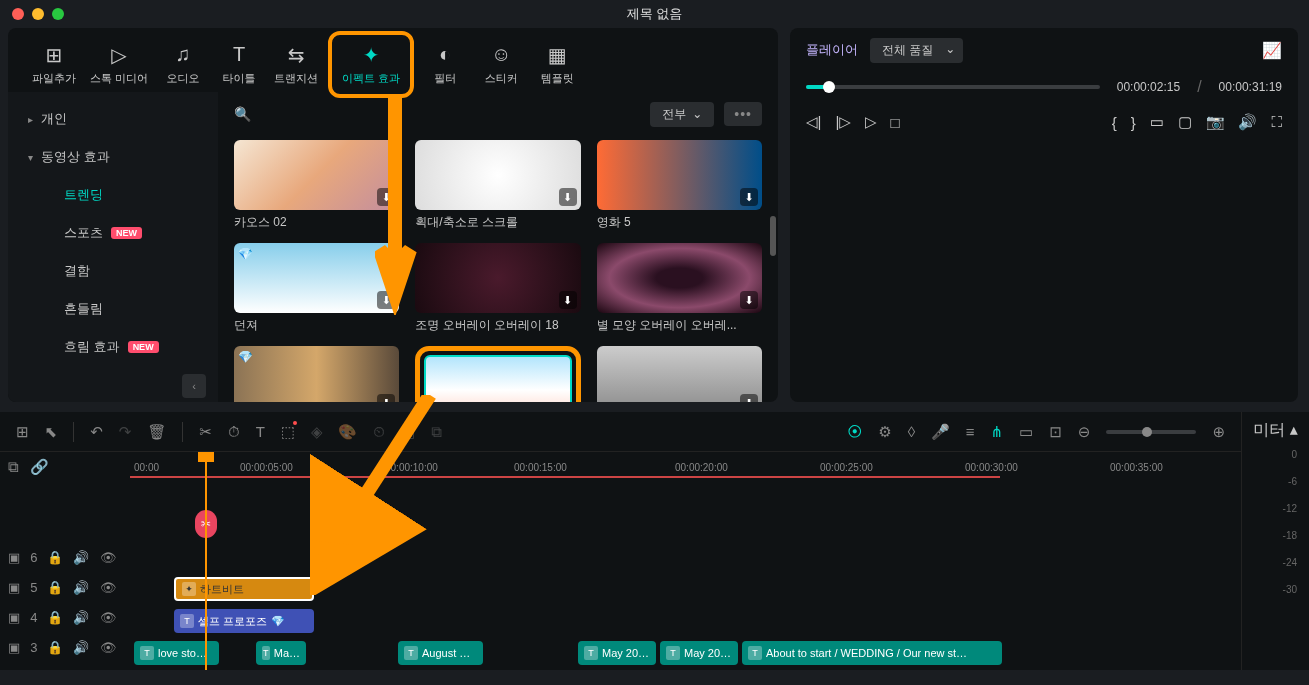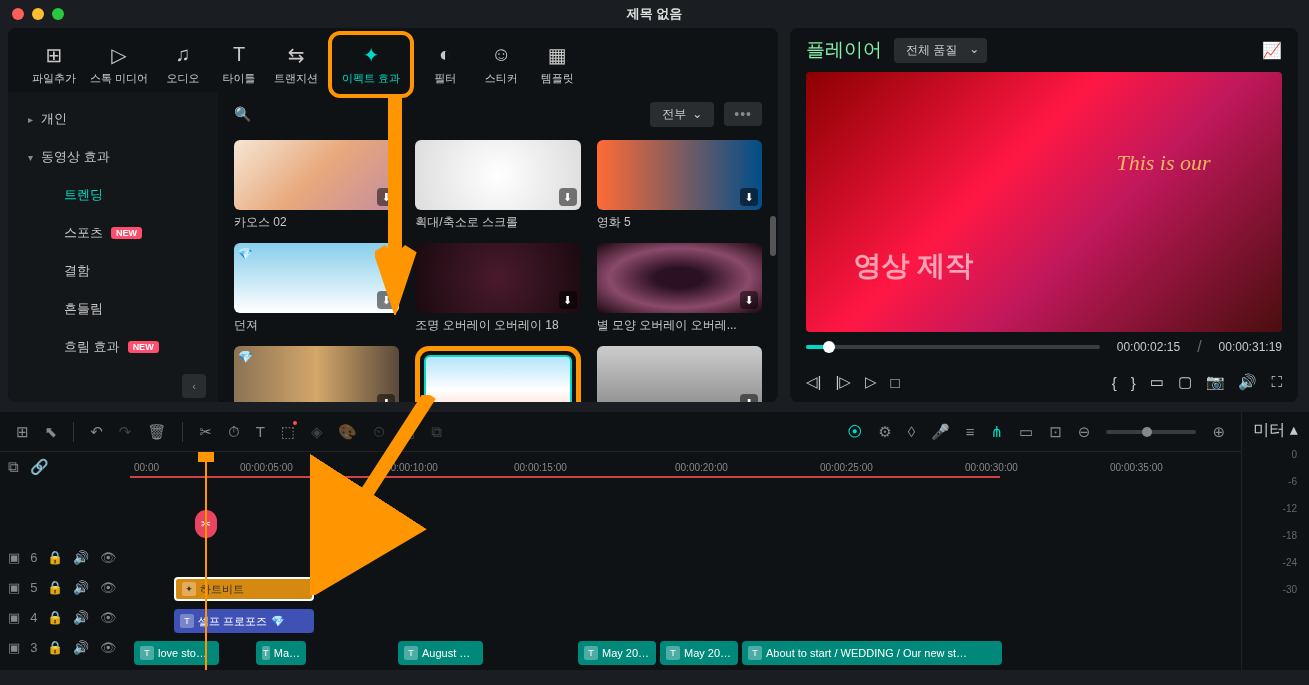--- a/index.html
+++ b/index.html
@@ -4,21 +4,21 @@
 <style>
 * { margin: 0; padding: 0; box-sizing: border-box; font-family: -apple-system, BlinkMacSystemFont, sans-serif; }
 body { background: #1a1d21; color: #c8c8c8; width: 1309px; height: 685px; overflow: hidden; position: relative; }
 
 .titlebar { height: 28px; display: flex; align-items: center; padding: 0 12px; background: #1a1d21; position: relative; }
 .traffic-lights { display: flex; gap: 8px; }
 .traffic-light { width: 12px; height: 12px; border-radius: 50%; }
 .tl-red { background: #ff5f57; }
 .tl-yellow { background: #febc2e; }
 .tl-green { background: #28c840; }
-.title-text { position: absolute; left: 50%; transform: translateX(-50%); font-size: 13px; color: #e0e0e0; font-weight: 700; }
+.title-text { position: absolute; left: 50%; transform: translateX(-50%); font-size: 13px; color: #e0e0e0; font-weight: 400; }
 
 .main-row { display: flex; height: 374px; gap: 12px; padding: 0 8px; }
 
 .left-panel { width: 770px; background: #0f1214; border-radius: 8px; display: flex; flex-direction: column; overflow: hidden; }
 .tabs-row { height: 64px; display: flex; align-items: center; gap: 6px; padding: 8px 20px 0; }
 .tab-item { display: flex; flex-direction: column; align-items: center; gap: 4px; padding: 6px 4px; cursor: pointer; min-width: 50px; }
 .tab-icon { width: 24px; height: 24px; display: flex; align-items: center; justify-content: center; font-size: 20px; color: #c8c8c8; }
 .tab-label { font-size: 11px; color: #c8c8c8; white-space: nowrap; }
 .tab-item.active { border: 4px solid #ff9500; border-radius: 12px; padding: 8px 10px; }
 .tab-item.active .tab-icon, .tab-item.active .tab-label { color: #00d9c5; }
@@ -47,21 +47,21 @@
 .effect-label { font-size: 12px; color: #c8c8c8; white-space: nowrap; overflow: hidden; text-overflow: ellipsis; }
 .dl-icon { position: absolute; right: 4px; bottom: 4px; width: 18px; height: 18px; background: rgba(0,0,0,0.5); border-radius: 4px; display: flex; align-items: center; justify-content: center; font-size: 11px; color: #fff; }
 .gem-icon { position: absolute; left: 4px; top: 4px; font-size: 12px; }
 .effect-card.highlighted { border: 5px solid #ff9500; border-radius: 14px; padding: 4px; }
 .effect-card.highlighted .effect-thumb { border: 2px solid #00d9c5; }
 
 .scroll-thumb { position: absolute; right: 2px; top: 30%; width: 6px; height: 40px; background: #555; border-radius: 3px; }
 
 .right-panel { width: 508px; background: #0f1214; border-radius: 8px; display: flex; flex-direction: column; }
 .player-header { height: 44px; display: flex; align-items: center; padding: 0 16px; gap: 12px; }
-.player-label { font-size: 19px; color: #86efac; }
+.player-label { font-size: 13px; color: #c4b5fd; }
 .quality-dropdown { background: #2a2d30; padding: 4px 30px 4px 12px; border-radius: 4px; font-size: 12px; cursor: pointer; position: relative; }
 .quality-dropdown::after { content: '⌄'; position: absolute; right: 8px; }
 .header-icon { margin-left: auto; font-size: 16px; color: #888; cursor: pointer; }
 
 .preview { flex: 1; margin: 0 16px; background: linear-gradient(135deg, #8b0000 0%, #ff1744 40%, #c2185b 60%, #4a0e0e 100%); border-radius: 4px; position: relative; overflow: hidden; display: flex; align-items: center; justify-content: center; }
 .preview-text { position: absolute; top: 30%; right: 15%; color: rgba(255,220,100,0.8); font-size: 22px; font-style: italic; font-family: serif; }
 .preview-text2 { position: absolute; bottom: 18%; left: 10%; color: rgba(255,255,255,0.6); font-size: 28px; font-weight: bold; }
 
 .progress-row { height: 30px; display: flex; align-items: center; padding: 0 16px; gap: 17px; }
 .progress-bar { flex: 1; height: 4px; background: #3a3d40; border-radius: 2px; position: relative; }
@@ -281,24 +281,20 @@
     </div>
   </div>
 
   <div class="right-panel">
     <div class="player-header">
       <span class="player-label">플레이어</span>
       <div class="quality-dropdown">
         <span>전체 품질</span>
       </div>
       <span class="header-icon">📈</span>
-    </div>
-    <div class="preview">
-      <span class="preview-text">This is our</span>
-      <span class="preview-text2">영상 제작</span>
     </div>
     <div class="progress-row">
       <div class="progress-bar">
         <div class="progress-fill"></div>
         <div class="progress-handle"></div>
       </div>
       <span class="time-text">00:00:02:15</span>
       <span class="time-sep">/</span>
       <span class="time-text">00:00:31:19</span>
     </div>

